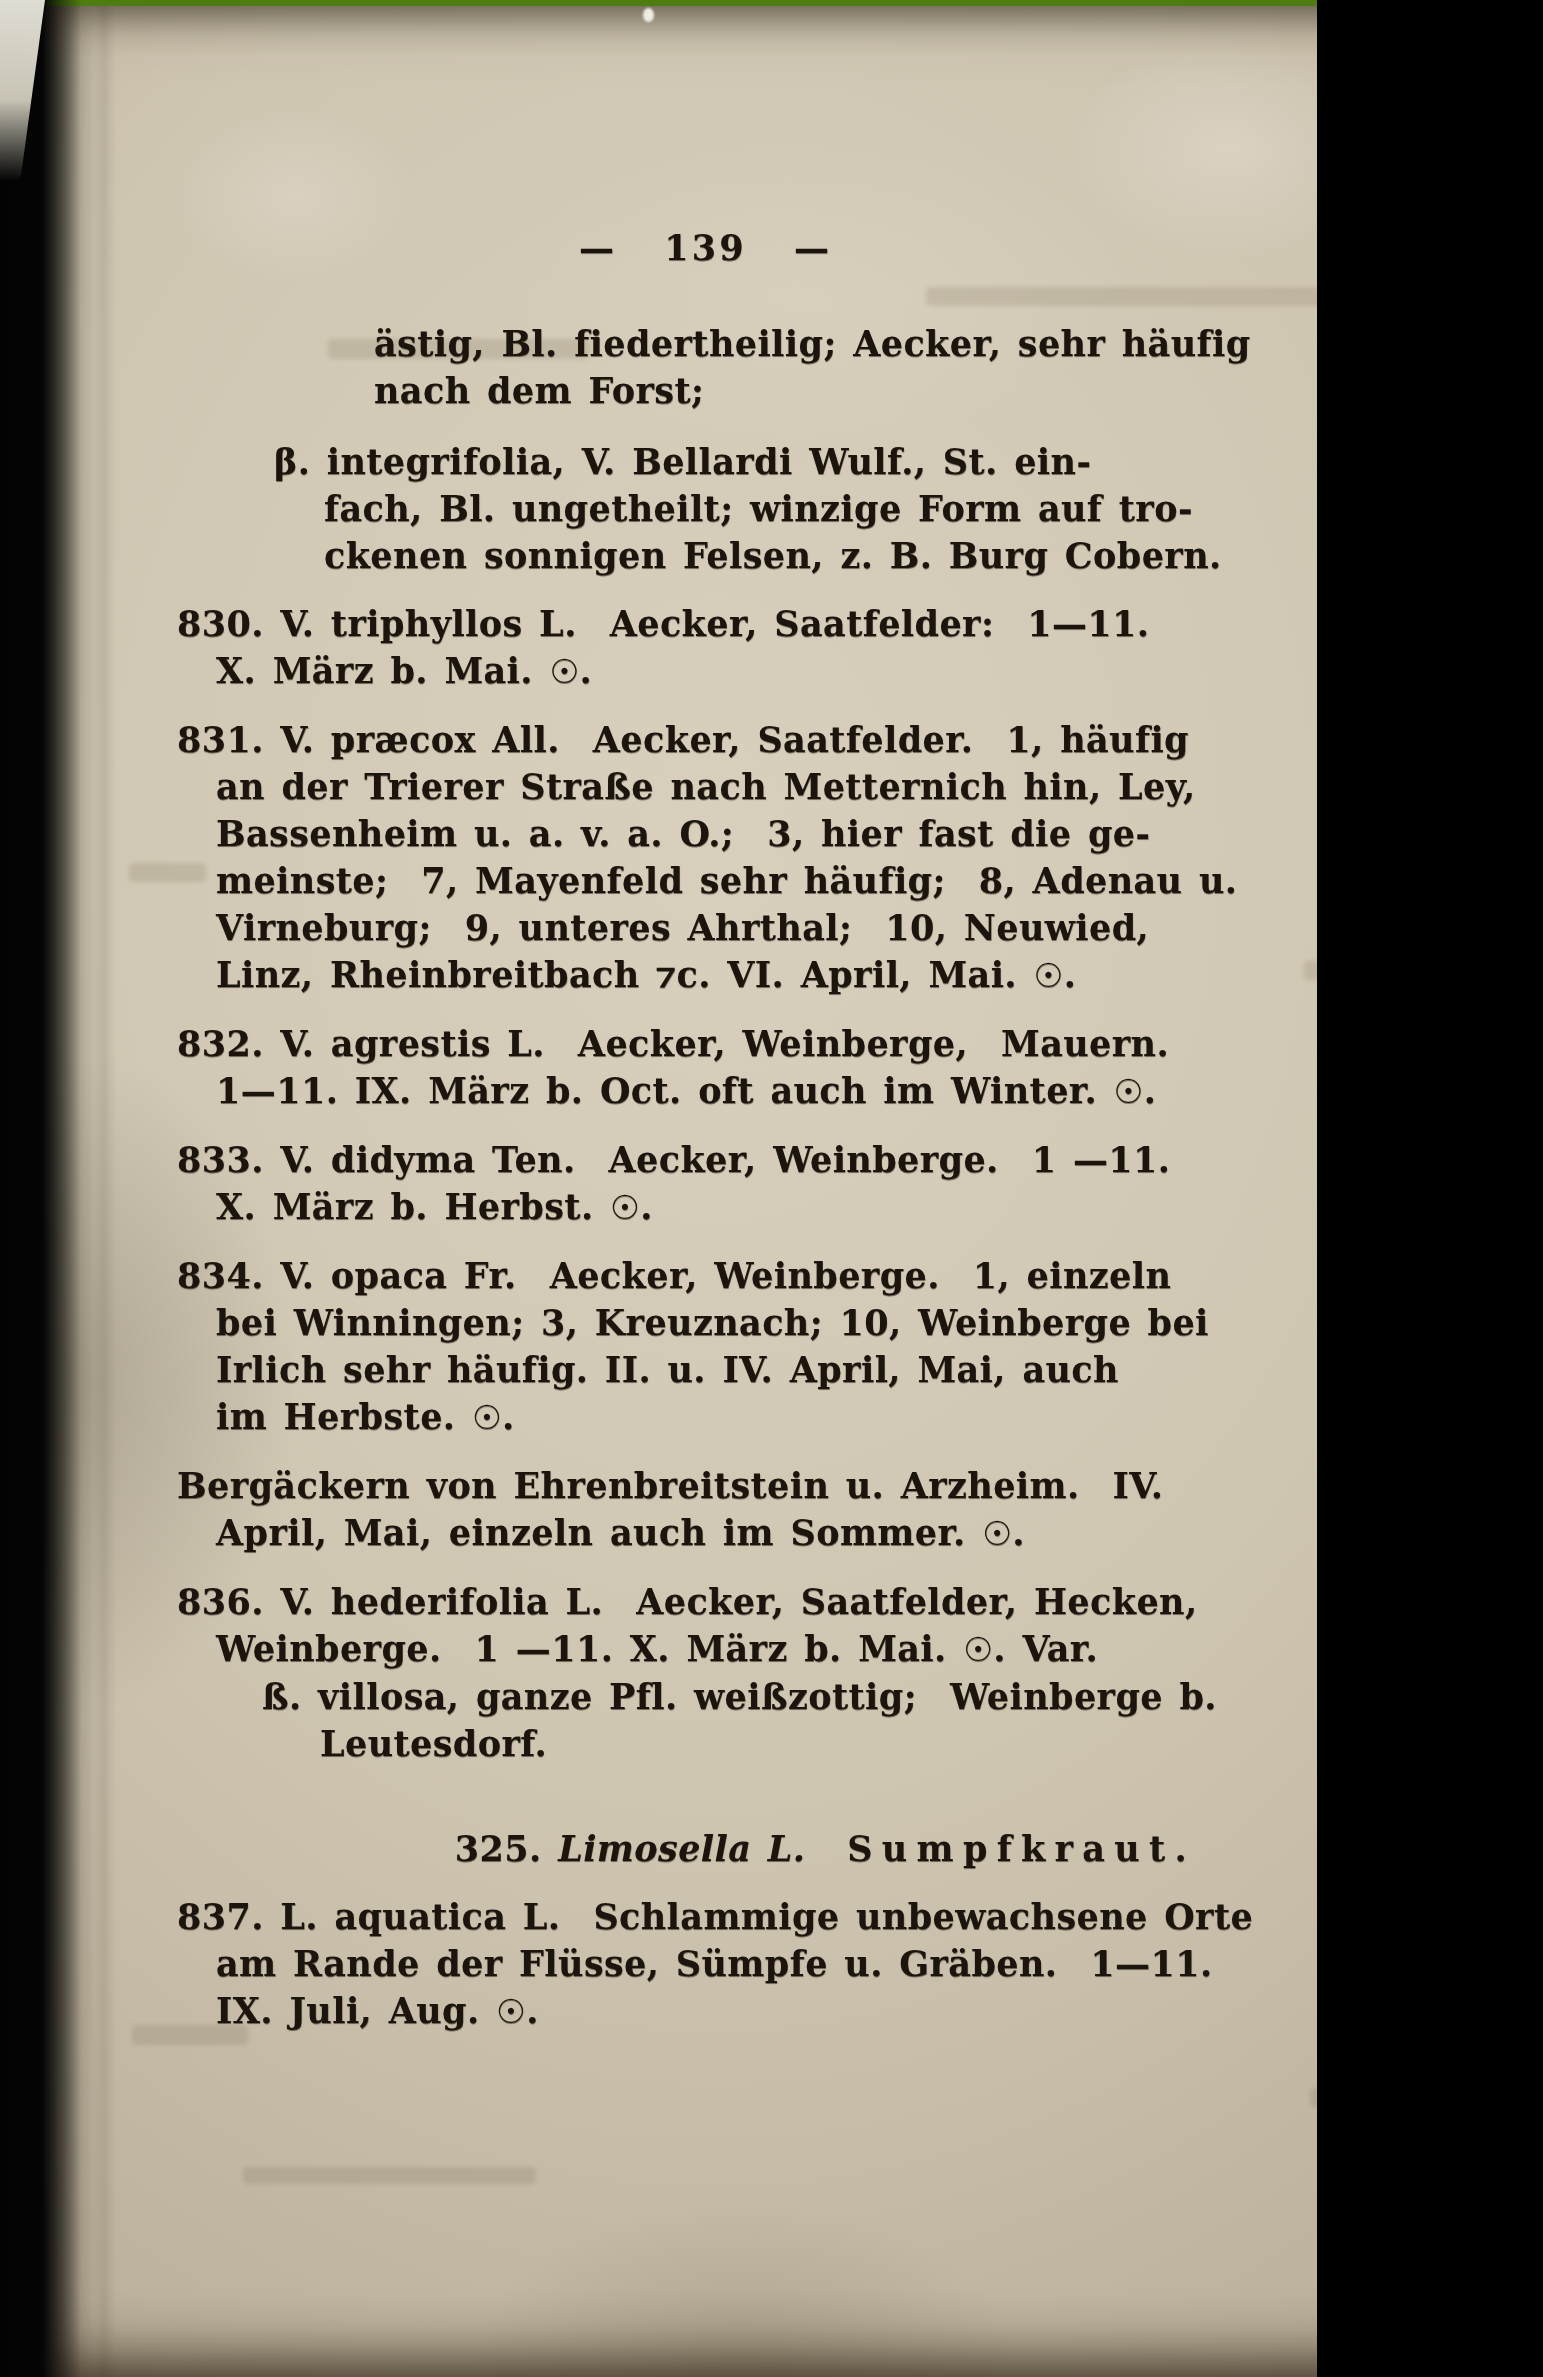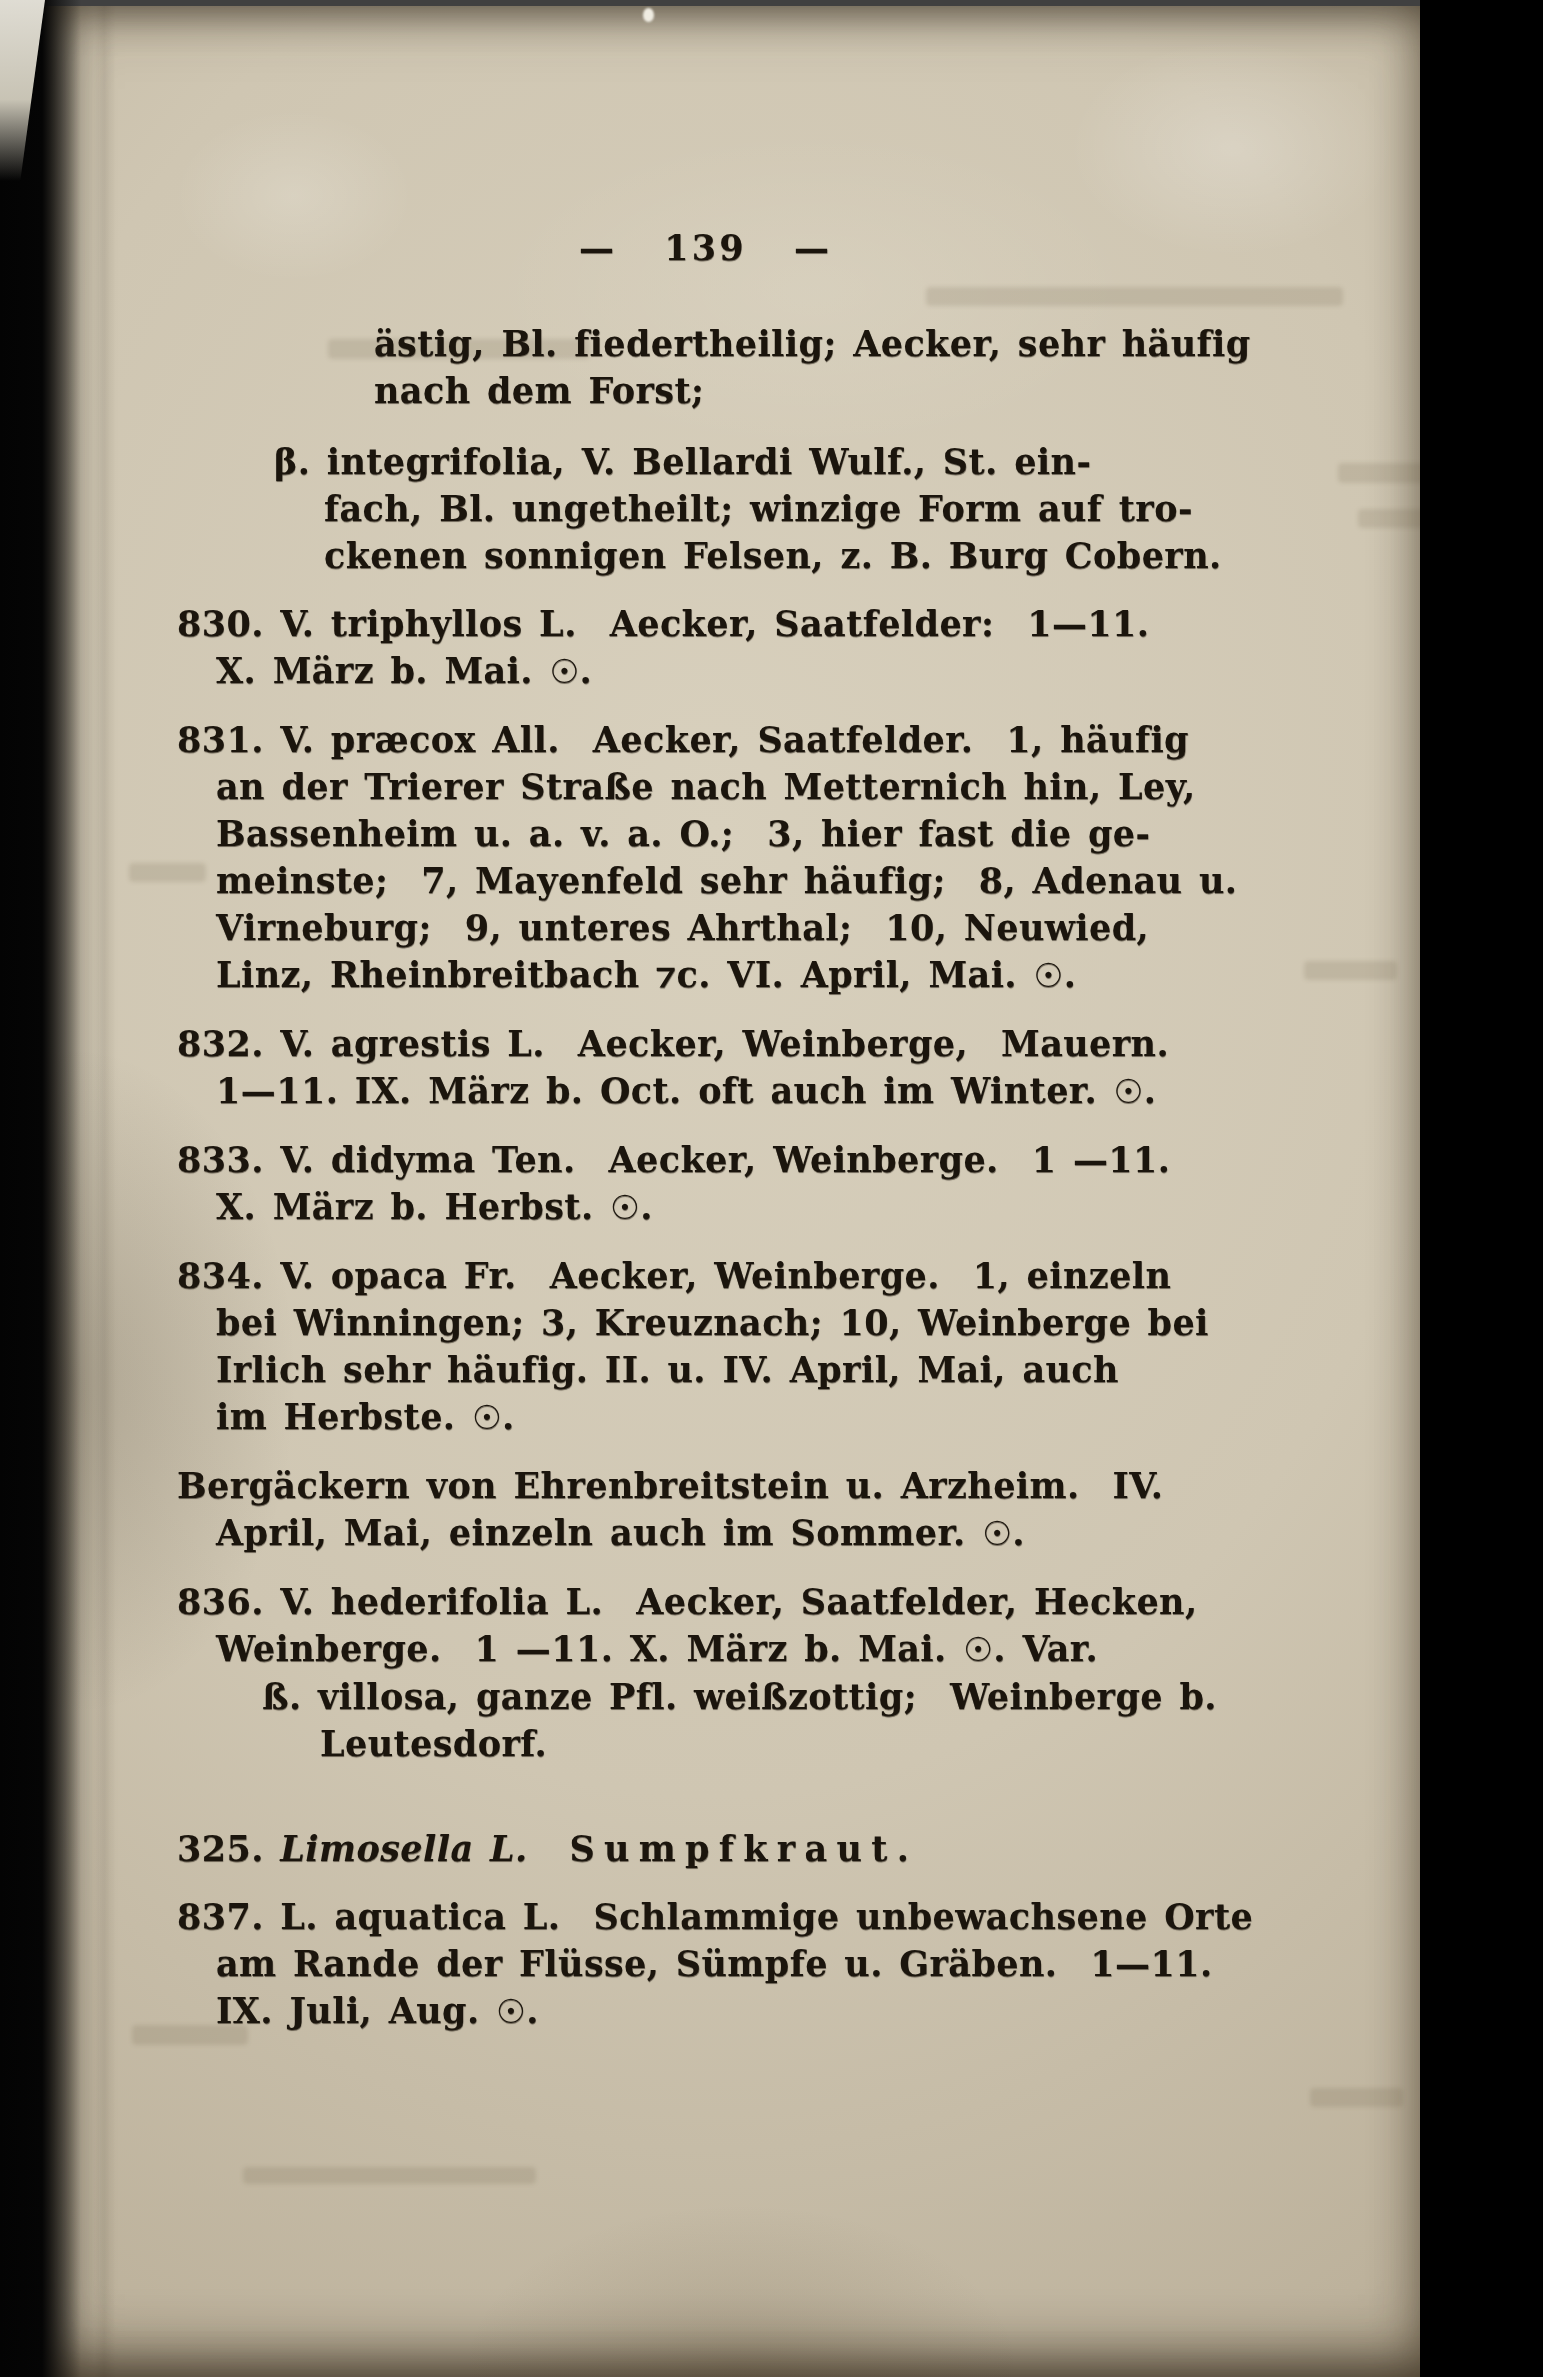--- a/index.html
+++ b/index.html
@@ -1,21 +1,21 @@
 <!DOCTYPE html>
 <html style="font-size:12.3px"><head>
 <meta charset="utf-8">
 <title>Scanned book page 139</title>
 <style>
   html, body { margin: 0; padding: 0; background: #000; }
   .scan {
     position: relative;
-    width: 1420px;
+    width: 1317px;
     height: 2377px;
-    background: #404040;
+    background: #4d7c0f;
     overflow: hidden;
   }
   .paper {
     position: absolute;
     left: 42px;
     top: 6.2px;
     width: 1399px;
     height: 2371px;
     background:
       linear-gradient(90deg, rgba(0,0,0,0) 52px, rgba(60,50,35,0.10) 62px, rgba(0,0,0,0) 74px),
@@ -65,21 +65,21 @@
   }
   .line { white-space: pre-wrap; }
   .para { margin: 0; }
   .p-cont  { margin-left: 197px; margin-top: 49px; }
   .p-var   { margin-left: 147px; margin-top: 24px; }
   .p-var  .line:first-child { text-indent: -50px; }
   .p-entry { margin-left: 39px;  margin-top: 21px; }
   .p-entry .line:first-child { text-indent: -39px; }
   .p-var2  { margin-left: 143px; }
   .p-var2 .line:first-child { text-indent: -58px; }
-  .p-genus { text-align: left; padding-right: 208px; margin-top: 58px; }
+  .p-genus { text-align: right; padding-right: 208px; margin-top: 58px; }
   .seg-de  { }
   .seg-la  { }
   .seg-lai { font-style: italic; }
   .seg-sp  { letter-spacing: 9.3px; }
   .seg-sun {
     font-family: "DejaVu Sans", "Liberation Sans", sans-serif;
     font-weight: 600;
     font-size: 0.95em;
   }
   .binding-shadow {

